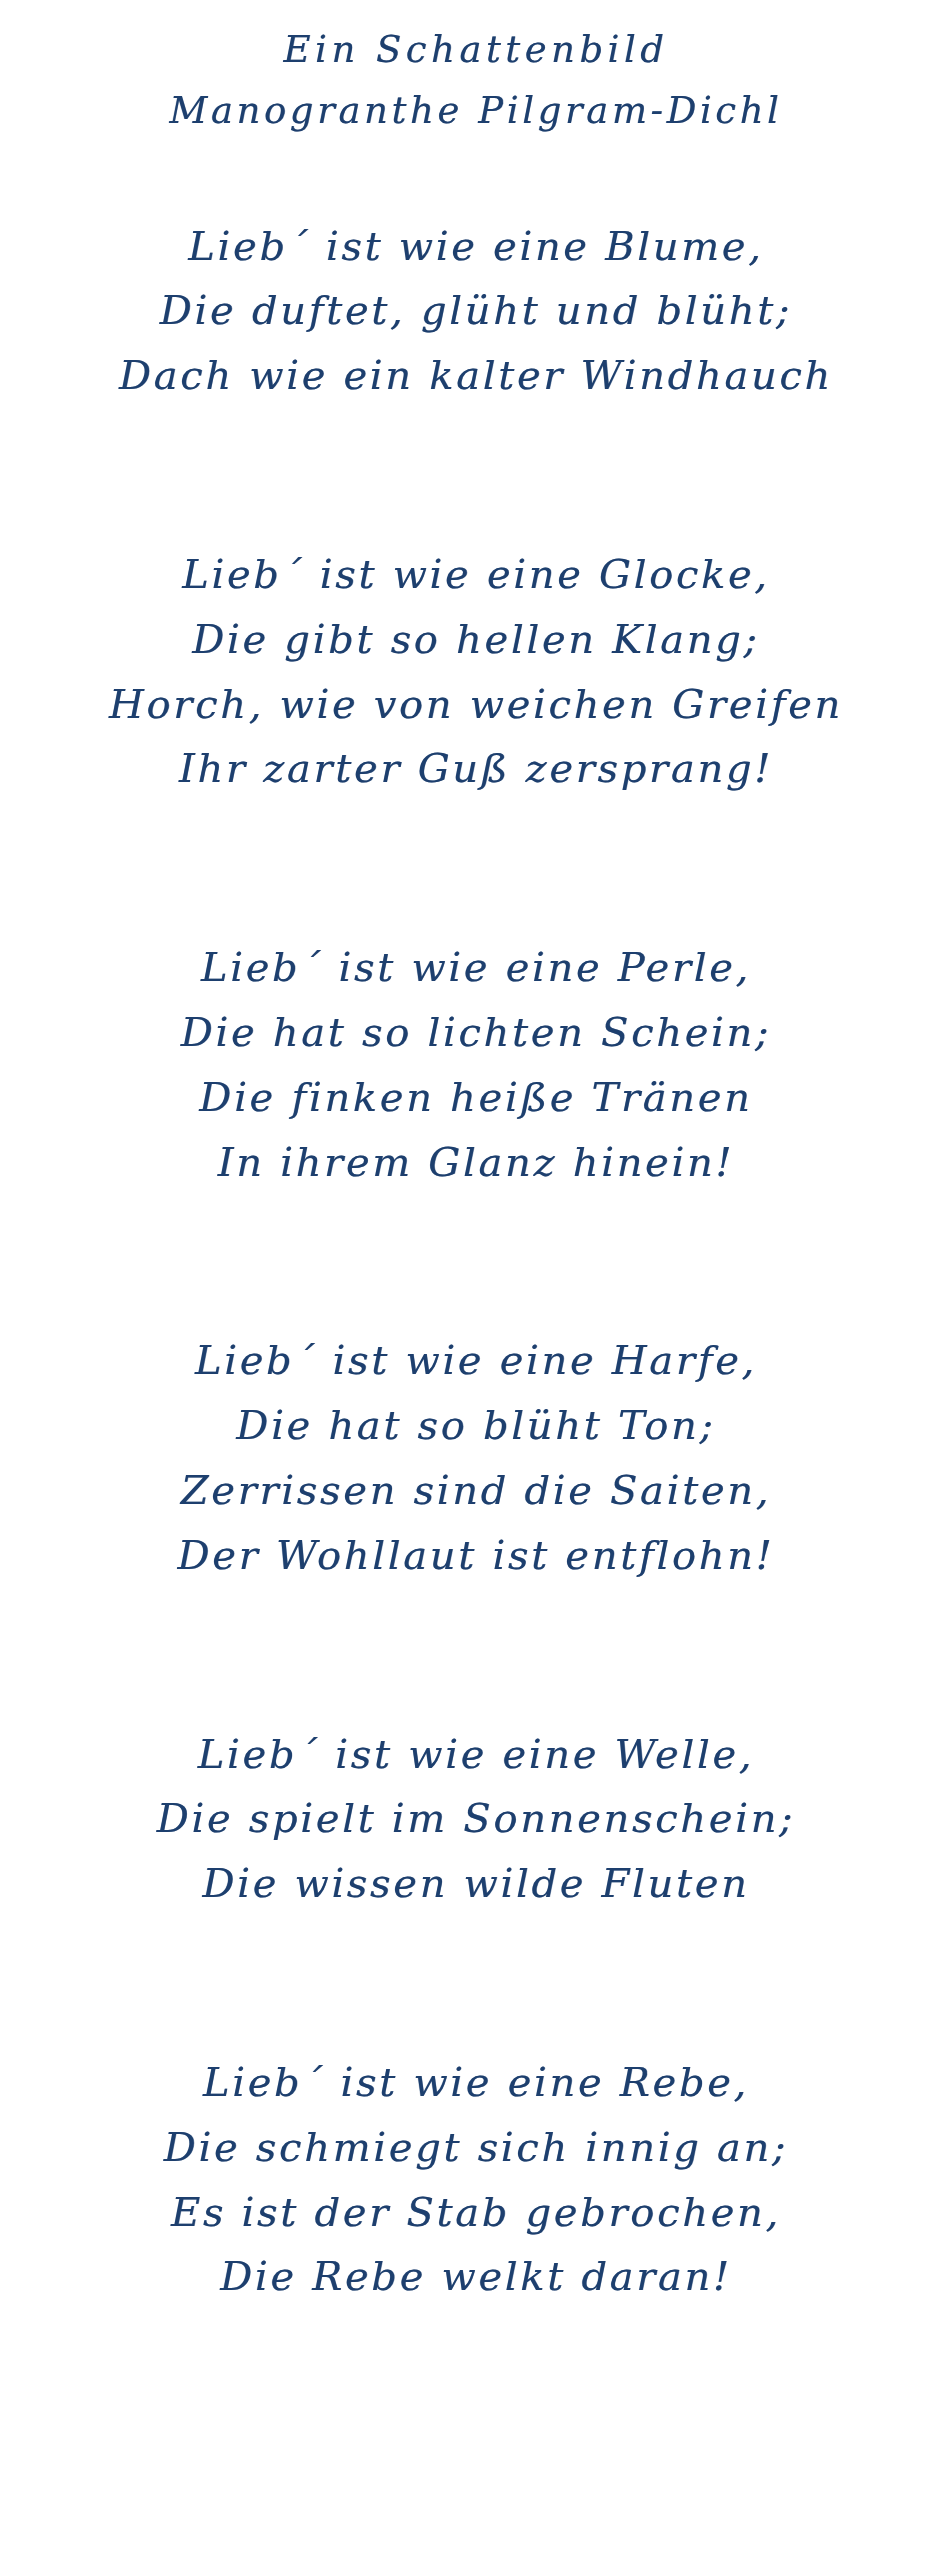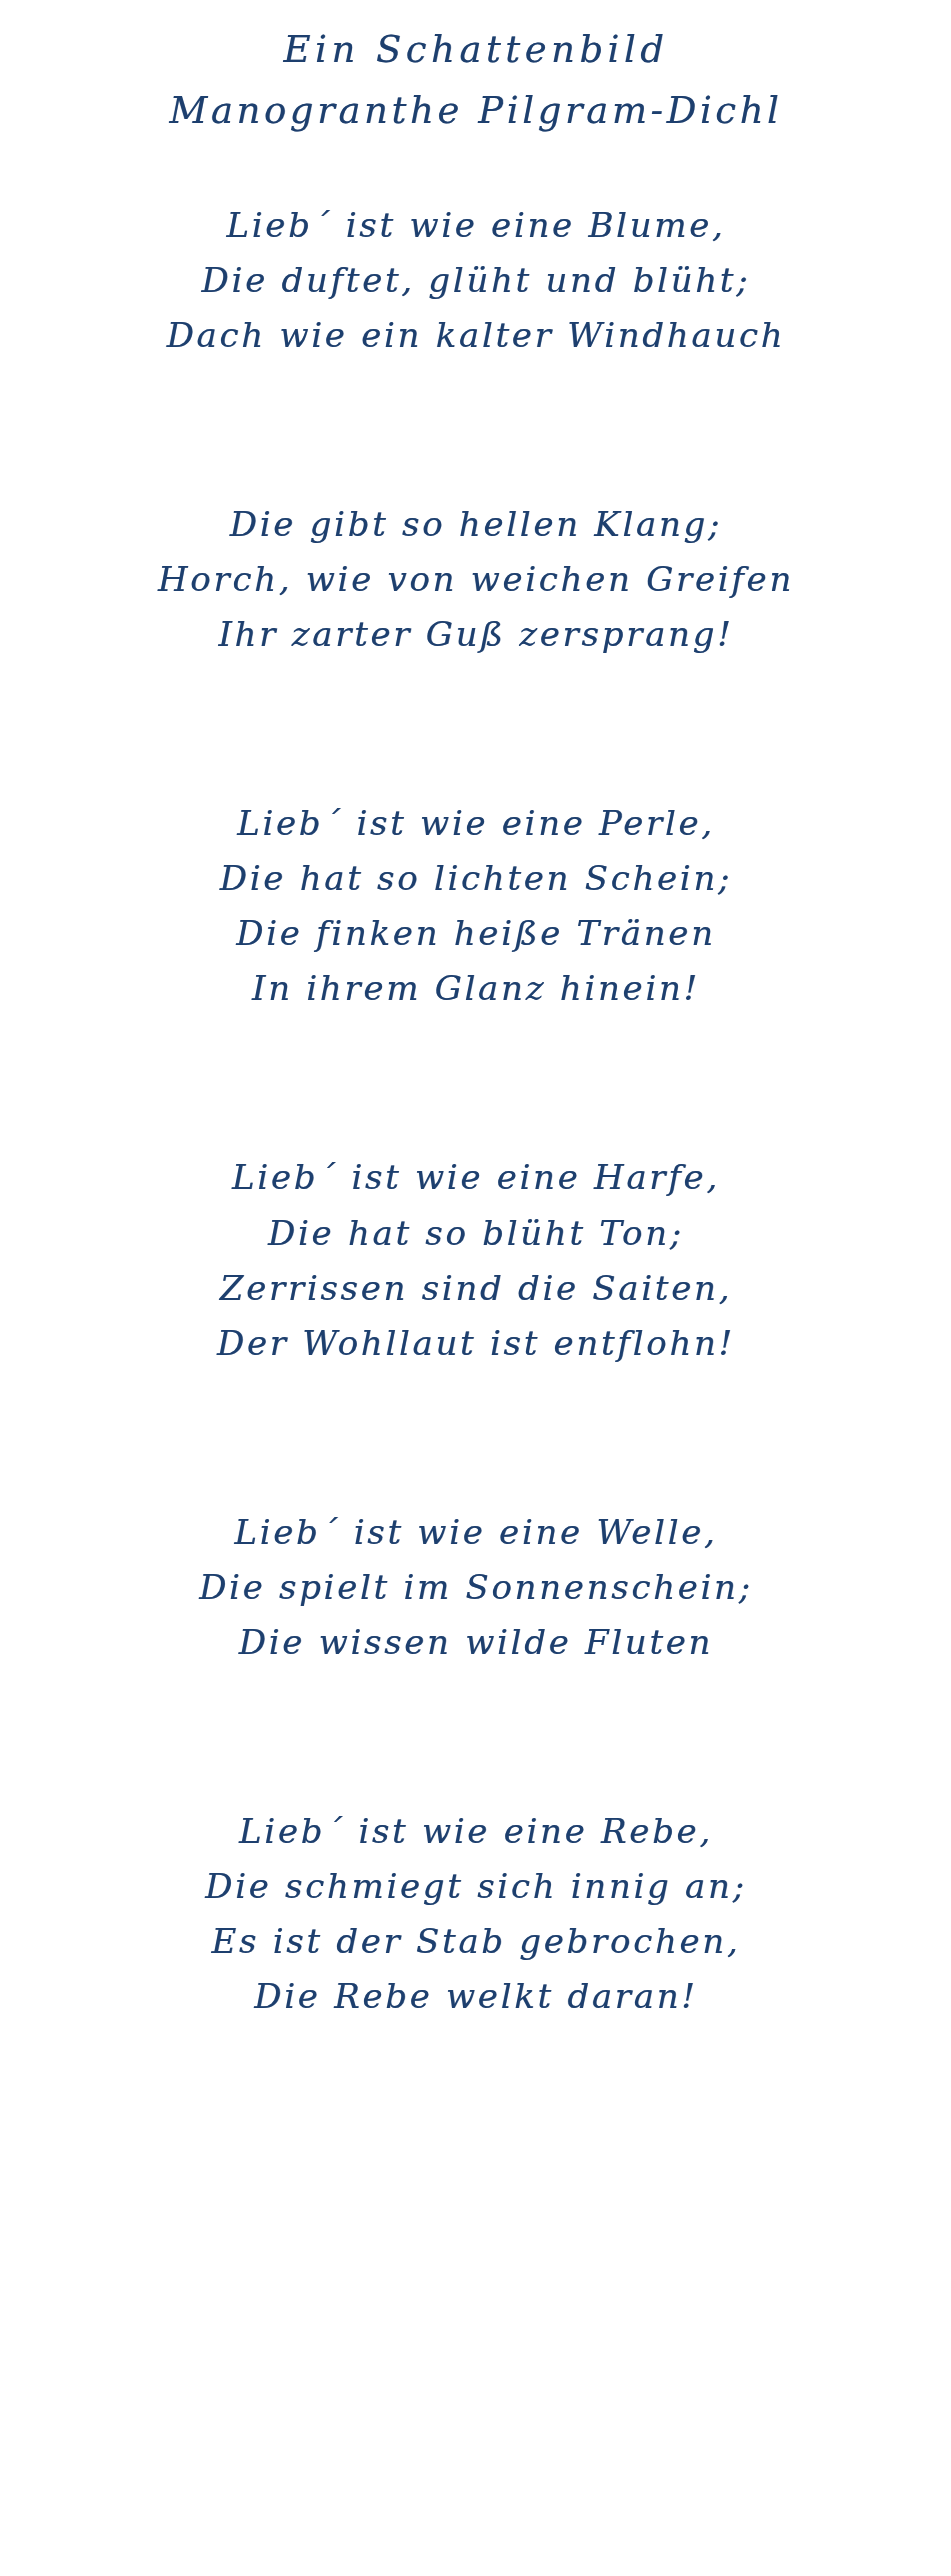--- a/index.html
+++ b/index.html
@@ -19,21 +19,21 @@
     background: #ffffff;
     box-sizing: border-box;
     padding: 16.3px 0 36px 0;
   }
   .poem {
     width: 100%;
     text-align: center;
   }
   .title-block {
     margin-top: 7.3px;
-    margin-bottom: 60px;
+    margin-bottom: 76px;
   }
   .title-line {
     color: #1d3f6e;
     font-family: "DejaVu Serif", serif;
     font-style: italic;
     letter-spacing: 3.6px;
     line-height: 1.42;
   }
   .title-line.t1 {
     font-size: 37px;
@@ -47,21 +47,21 @@
   .stanza {
     margin-bottom: 134px;
   }
   .stanza:last-child {
     margin-bottom: 12px;
   }
   .verse {
     color: #1d3f6e;
     font-family: "DejaVu Serif", serif;
     font-style: italic;
-    font-size: 34px;
+    font-size: 40px;
     letter-spacing: 2.7px;
     line-height: 1.62;
     white-space: nowrap;
   }
   .ink {
     
     text-shadow: 0.4px 0 0 rgba(29,63,110,0.45), -0.3px 0 0 rgba(29,63,110,0.25);
   }
 </style>
 </head>
@@ -75,20 +75,21 @@
       <div class="title-line t2 ink">Manogranthe Pilgram-Dichl</div>
     </div>
 
     <div class="stanza">
       <div class="verse ink">Lieb´ ist wie eine Blume,</div>
       <div class="verse ink">Die duftet, glüht und blüht;</div>
       <div class="verse ink">Dach wie ein kalter Windhauch</div>
     </div>
 
     <div class="stanza">
+      <div class="verse ink">Lieb´ ist wie eine Glocke,</div>
       <div class="verse ink">Die gibt so hellen Klang;</div>
       <div class="verse ink">Horch, wie von weichen Greifen</div>
       <div class="verse ink">Ihr zarter Guß zersprang!</div>
     </div>
 
     <div class="stanza">
       <div class="verse ink">Lieb´ ist wie eine Perle,</div>
       <div class="verse ink">Die hat so lichten Schein;</div>
       <div class="verse ink">Die finken heiße Tränen</div>
       <div class="verse ink">In ihrem Glanz hinein!</div>

